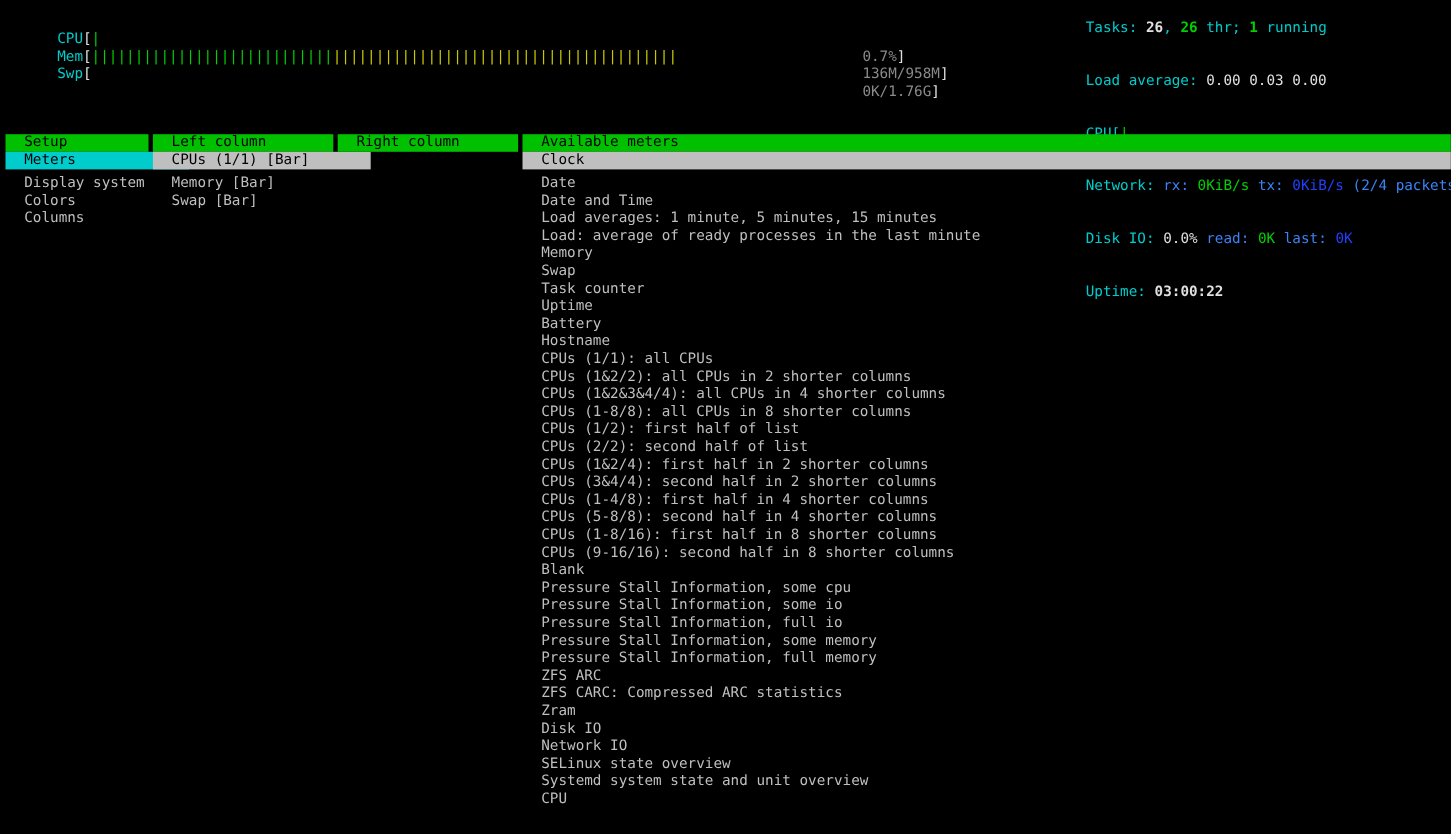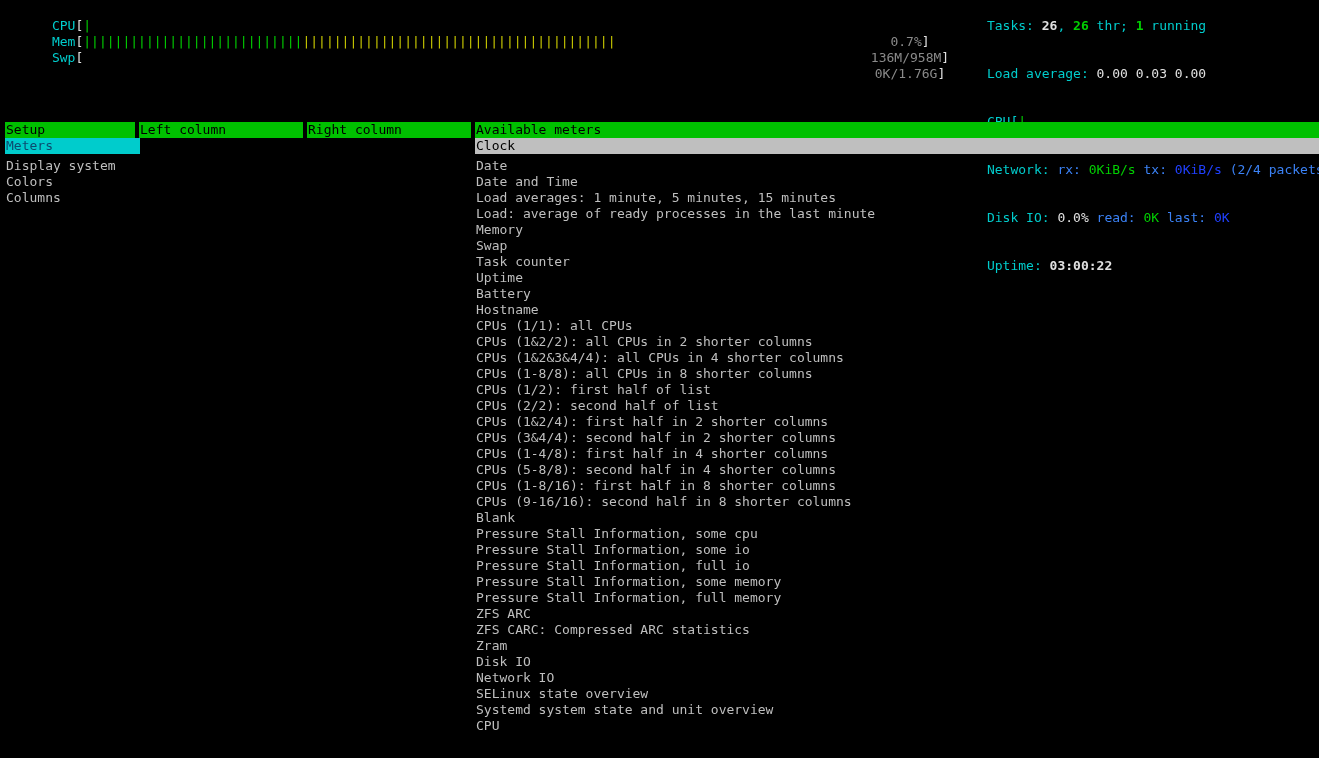--- a/index.html
+++ b/index.html
@@ -7,33 +7,33 @@
   .row{white-space:pre}
   .cyan{color:#00cccc}
   .cyan-dim{color:#3b82f6}
   .green{color:#00d000}
   .yellow{color:#c8c800}
   .gray{color:#8a8a8a}
   .white{color:#e0e0e0}
   .bold{font-weight:bold}
   .blue{color:#2040ff}
   .hdr-green{background:#00c000;color:#000;display:inline-block}
-  .sel-cyan{background:#00cccc;color:#0c4a6e;display:inline-block}
+  .sel-cyan{background:#00cccc;color:#000000;display:inline-block}
   .sel-gray{background:#bfbfbf;color:#000;display:inline-block}
-  .header-meters{padding:2px 0 0 5px}
+  .header-meters{padding:12px 0 0 5px}
   .meter-line{height:16px}
-  .meter-right{position:absolute;left:860px;text-align:center;width:100px}
+  .meter-right{position:absolute;left:784px;text-align:left;width:100px}
   .right-stats{position:absolute;left:940px;top:2px}
   .columns{position:absolute;left:5px;top:122px;display:flex;align-items:flex-start}
   .col{display:flex;flex-direction:column;margin-right:4px}
   .col-setup{width:130px}
   .col-left{width:164px}
   .col-right{width:164px}
   .col-avail{width:848px}
-  .cell{padding:0 1px;height:16px;white-space:pre;overflow:hidden}
+  .cell{padding:0 17px;height:16px;white-space:pre;overflow:hidden}
 </style>
 </head>
 <body>
 
 <div class="screen">
 
   <div class="header-meters">
     <div class="meter-line row">
       <span class="cyan">CPU</span><span class="white">[</span><span class="green">|</span>
       <span class="meter-right"><span class="gray">0.7%</span><span class="white">]</span></span>
@@ -71,20 +71,21 @@
 
   <div class="columns">
 
     <div class="col col-setup">
       <div class="cell hdr-green">Setup            </div>
       <div id="setup-items"><div class="cell sel-cyan">Meters           </div><div class="cell">Display system</div><div class="cell">Colors</div><div class="cell">Columns</div></div>
     </div>
 
     <div class="col col-left">
       <div class="cell hdr-green">Left column          </div>
+      <div id="left-items"><div class="cell sel-gray">CPUs (1/1) [Bar]     </div><div class="cell">Memory [Bar]</div><div class="cell">Swap [Bar]</div></div>
     </div>
 
     <div class="col col-right">
       <div class="cell hdr-green">Right column         </div>
     </div>
 
     <div class="col col-avail">
       <div class="cell hdr-green">Available meters                                                                                            </div>
       <div id="avail-items"><div class="cell sel-gray">Clock                                                                                                       </div><div class="cell">Date</div><div class="cell">Date and Time</div><div class="cell">Load averages: 1 minute, 5 minutes, 15 minutes</div><div class="cell">Load: average of ready processes in the last minute</div><div class="cell">Memory</div><div class="cell">Swap</div><div class="cell">Task counter</div><div class="cell">Uptime</div><div class="cell">Battery</div><div class="cell">Hostname</div><div class="cell">CPUs (1/1): all CPUs</div><div class="cell">CPUs (1&amp;2/2): all CPUs in 2 shorter columns</div><div class="cell">CPUs (1&amp;2&amp;3&amp;4/4): all CPUs in 4 shorter columns</div><div class="cell">CPUs (1-8/8): all CPUs in 8 shorter columns</div><div class="cell">CPUs (1/2): first half of list</div><div class="cell">CPUs (2/2): second half of list</div><div class="cell">CPUs (1&amp;2/4): first half in 2 shorter columns</div><div class="cell">CPUs (3&amp;4/4): second half in 2 shorter columns</div><div class="cell">CPUs (1-4/8): first half in 4 shorter columns</div><div class="cell">CPUs (5-8/8): second half in 4 shorter columns</div><div class="cell">CPUs (1-8/16): first half in 8 shorter columns</div><div class="cell">CPUs (9-16/16): second half in 8 shorter columns</div><div class="cell">Blank</div><div class="cell">Pressure Stall Information, some cpu</div><div class="cell">Pressure Stall Information, some io</div><div class="cell">Pressure Stall Information, full io</div><div class="cell">Pressure Stall Information, some memory</div><div class="cell">Pressure Stall Information, full memory</div><div class="cell">ZFS ARC</div><div class="cell">ZFS CARC: Compressed ARC statistics</div><div class="cell">Zram</div><div class="cell">Disk IO</div><div class="cell">Network IO</div><div class="cell">SELinux state overview</div><div class="cell">Systemd system state and unit overview</div><div class="cell">CPU</div></div>
     </div>

